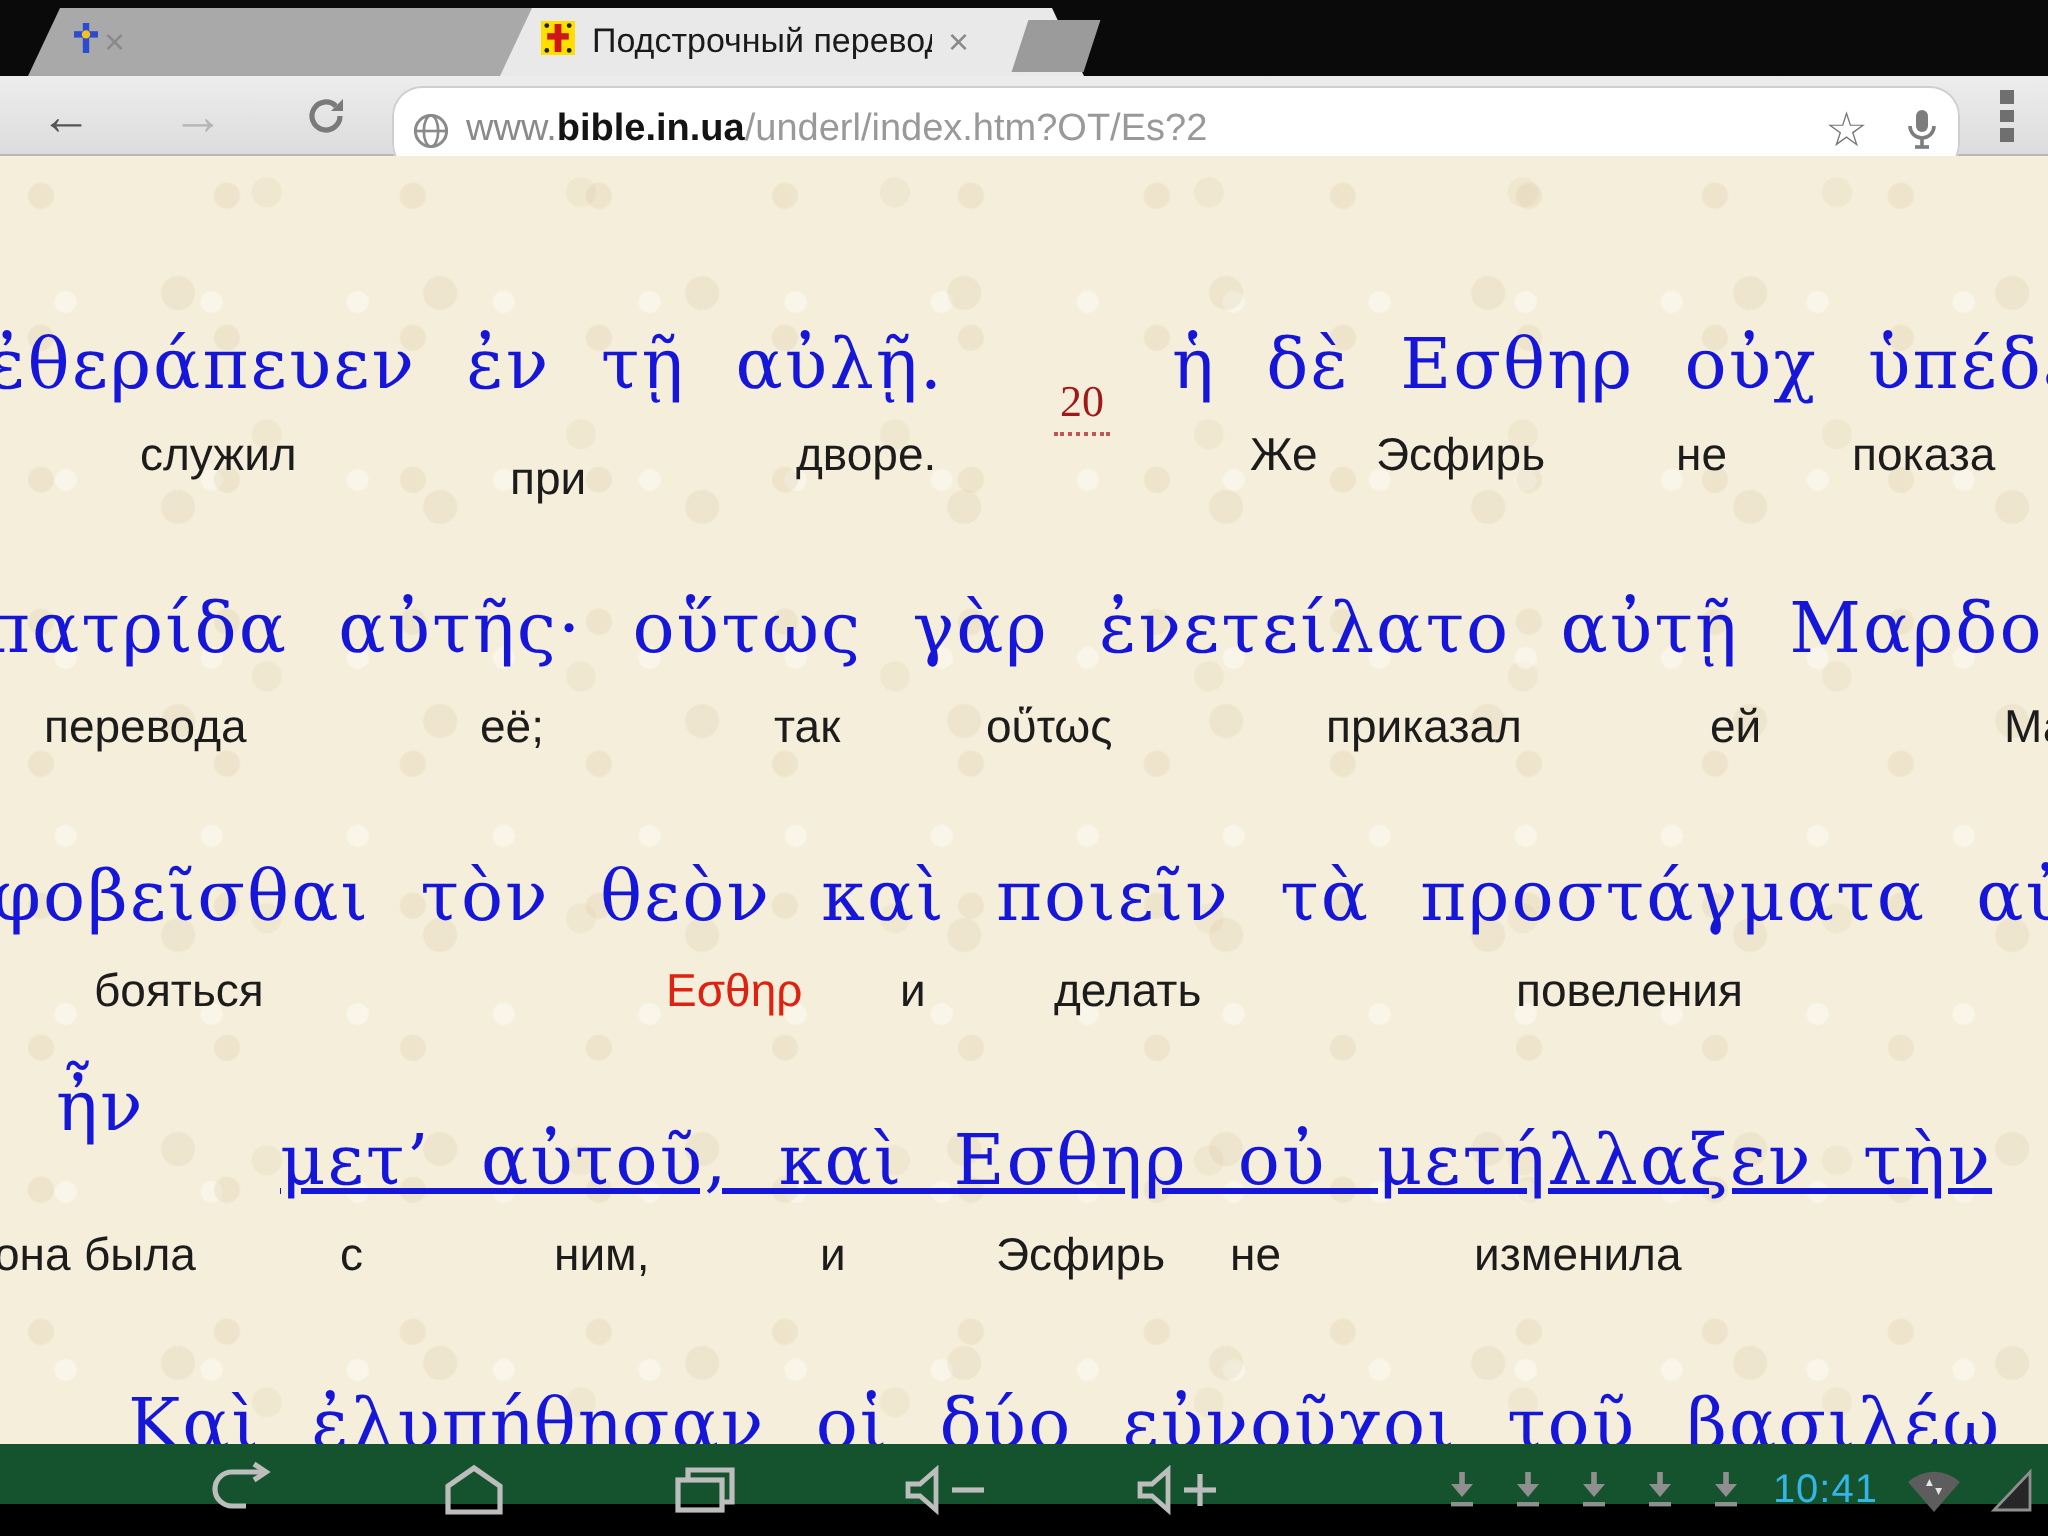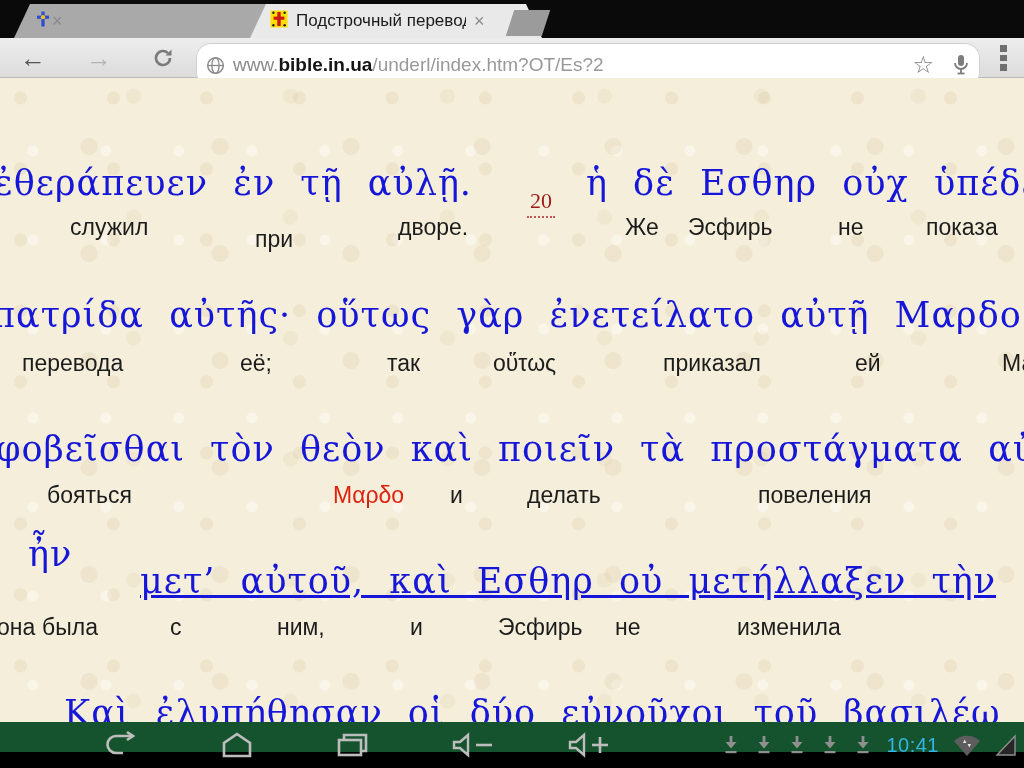--- a/index.html
+++ b/index.html
@@ -133,21 +133,21 @@
         <div class="gk" style="left: -8px; top: 218px; color: rgb(22, 22, 217);">πατρίδα αὐτῆς· οὕτως γὰρ ἐνετείλατο αὐτῇ Μαρδο</div>
         <div class="ru" style="left: 22px; top: 272px;">перевода</div>
         <div class="ru" style="left: 240px; top: 272px;">её;</div>
         <div class="ru" style="left: 387px; top: 272px;">так</div>
         <div class="ru" style="left: 493px; top: 272px;">οὕτως</div>
         <div class="ru" style="left: 633px; top: 272px; margin-left: 30px;">приказал</div>
         <div class="ru" style="left: 855px; top: 272px;">ей</div>
         <div class="ru" style="left: 1002px; top: 272px;">Мар</div>
         <div class="gk" style="left: -4px; top: 352px; color: rgb(22, 22, 217);">φοβεῖσθαι τὸν θεὸν καὶ ποιεῖν τὰ προστάγματα αὐ</div>
         <div class="ru" style="left: 47px; top: 404px;">бояться</div>
-        <div class="ru" style="left: 333px; top: 404px; color: rgb(221, 34, 17);">Μαρδο</div>
+        <div class="ru" style="left: 333px; top: 404px; color: rgb(221, 34, 17);">Εσθηρ</div>
         <div class="ru" style="left: 450px; top: 404px;">и</div>
         <div class="ru" style="left: 527px; top: 404px;">делать</div>
         <div class="ru" style="left: 758px; top: 404px;">повеления</div>
         <div class="gk" style="left: 28px; top: 457px; color: rgb(22, 22, 217);">ἦν</div>
         <div class="gk" style="left: 140px; top: 484px; color: rgb(22, 22, 217); text-decoration: underline;">μετ’ αὐτοῦ, καὶ Εσθηρ οὐ μετήλλαξεν τὴν</div>
         <div class="ru" style="left: -3px; top: 536px;">она</div>
         <div class="ru" style="left: 42px; top: 536px;">была</div>
         <div class="ru" style="left: 170px; top: 536px;">с</div>
         <div class="ru" style="left: 277px; top: 536px;">ним,</div>
         <div class="ru" style="left: 410px; top: 536px;">и</div>

